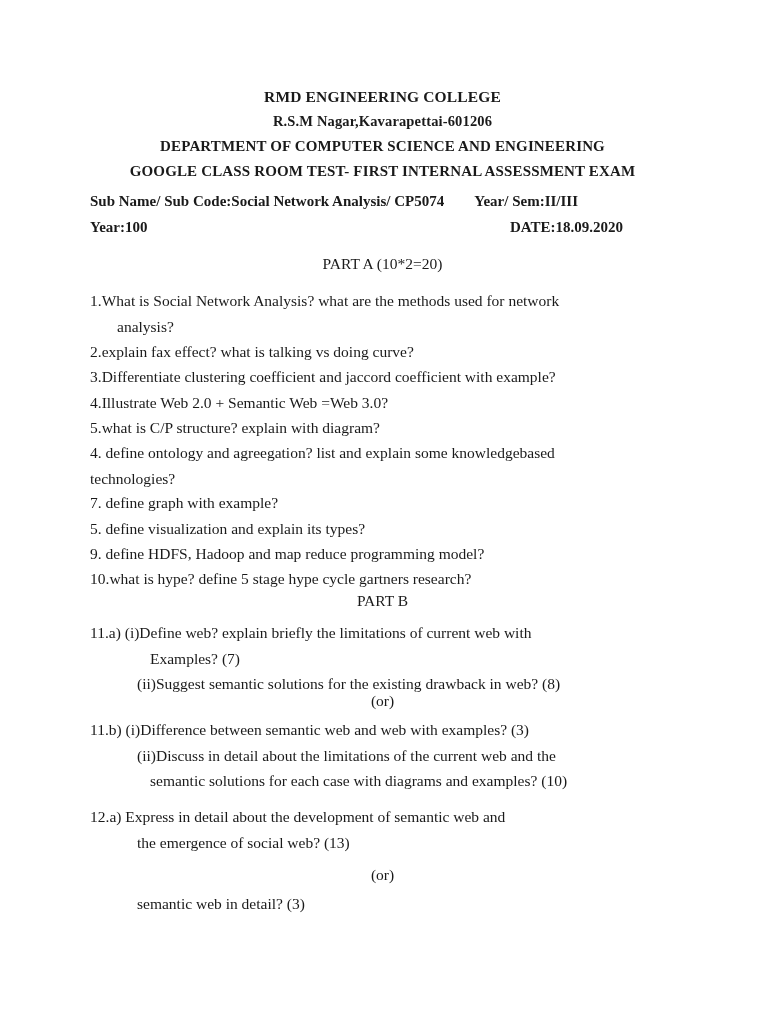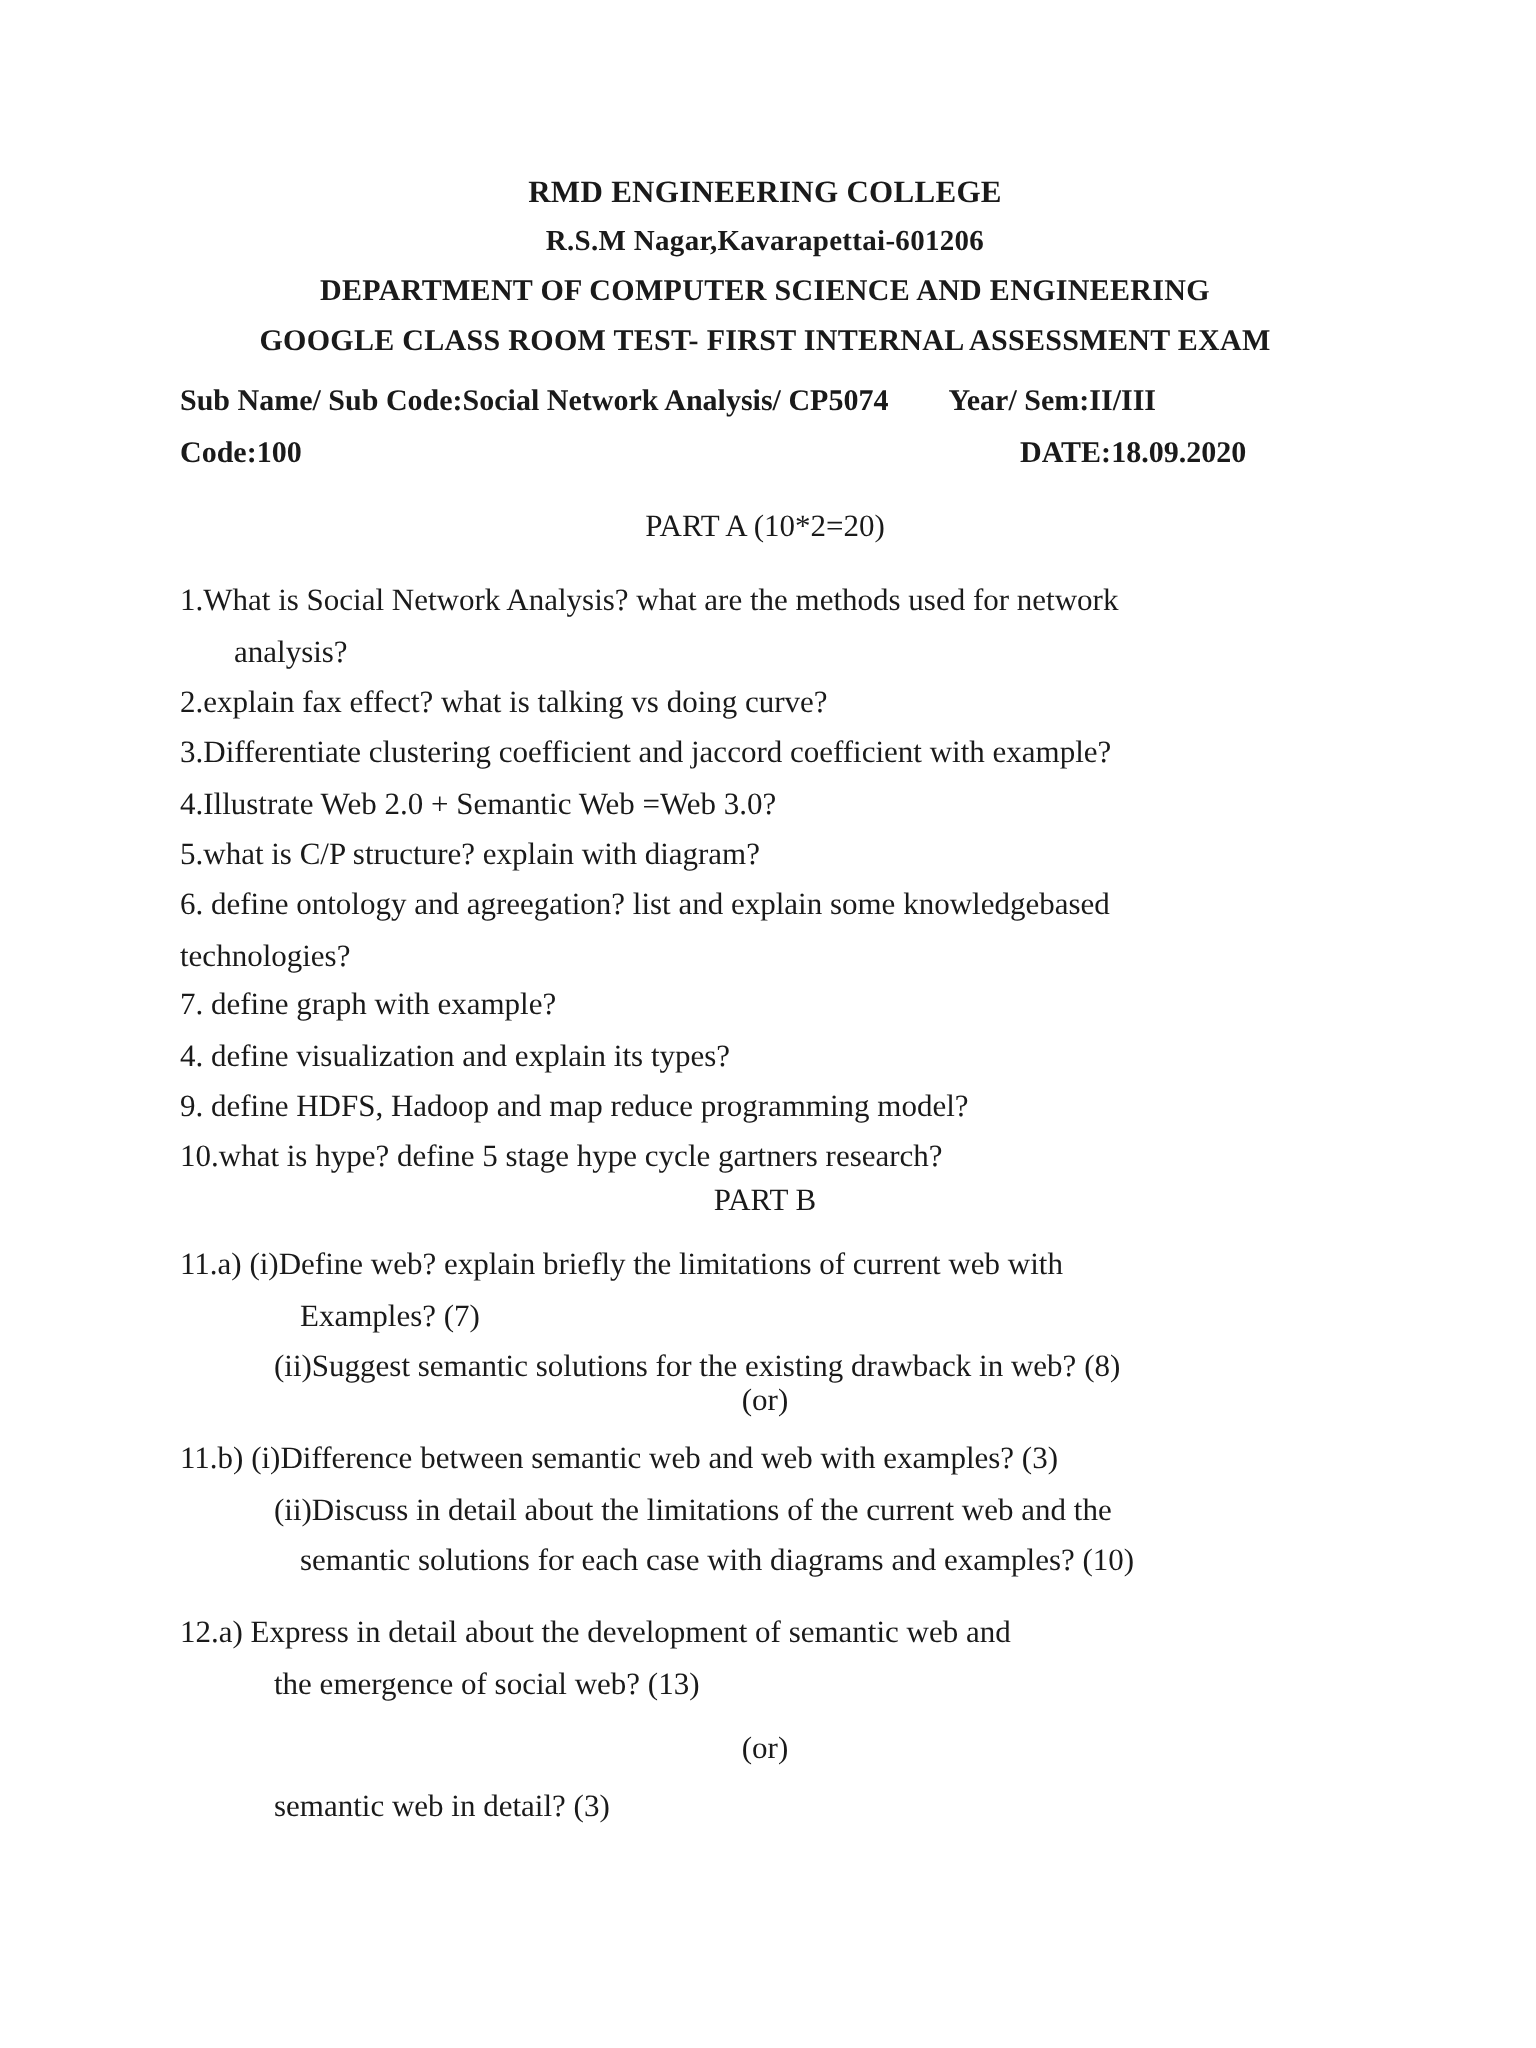--- a/index.html
+++ b/index.html
@@ -108,39 +108,39 @@
 
   <div class="hdr-block">
     <div class="hdr-line l1">RMD ENGINEERING COLLEGE</div>
     <div class="hdr-line l2">R.S.M Nagar,Kavarapettai-601206</div>
     <div class="hdr-line l3">DEPARTMENT OF COMPUTER SCIENCE AND ENGINEERING</div>
     <div class="hdr-line l4">GOOGLE CLASS ROOM TEST- FIRST INTERNAL ASSESSMENT EXAM</div>
   </div>
 
   <div class="meta row1"><b>Sub Name/ Sub Code:</b><span class="val">Social Network Analysis/ CP5074</span><span class="spacer-a"></span><b>Year/ Sem:</b><span class="val">II/III</span></div>
 
-  <div class="meta row2"><b>Code:</b><span class="val">100</span><span class="meta-right"><b>DATE:</b><span class="val">18.09.2020</span></span></div>
+  <div class="meta row2"><b>Year:</b><span class="val">100</span><span class="meta-right"><b>DATE:</b><span class="val">18.09.2020</span></span></div>
 
   <div class="section-head parta">PART A (10*2=20)</div>
 
   <div class="q" style="top:288px"><span class="ln">1.What is Social Network Analysis? what are the methods used for network</span><span class="ln ind1">analysis?</span></div>
 
   <div class="q" style="top:339px"><span class="ln">2.explain fax effect? what is talking vs doing curve?</span></div>
 
   <div class="q" style="top:364px"><span class="ln">3.Differentiate clustering coefficient and jaccord coefficient with example?</span></div>
 
   <div class="q" style="top:390px"><span class="ln">4.Illustrate Web 2.0 + Semantic Web =Web 3.0?</span></div>
 
   <div class="q" style="top:415px"><span class="ln">5.what is C/P structure? explain with diagram?</span></div>
 
-  <div class="q" style="top:440px"><span class="ln">6. define ontology and agreegation? list and explain some knowledgebased</span><span class="ln">technologies?</span></div>
+  <div class="q" style="top:440px"><span class="ln">4. define ontology and agreegation? list and explain some knowledgebased</span><span class="ln">technologies?</span></div>
 
   <div class="q" style="top:490px"><span class="ln">7. define graph with example?</span></div>
 
-  <div class="q" style="top:516px"><span class="ln">4. define visualization and explain its types?</span></div>
+  <div class="q" style="top:516px"><span class="ln">5. define visualization and explain its types?</span></div>
 
   <div class="q" style="top:541px"><span class="ln">9. define HDFS, Hadoop and map reduce programming model?</span></div>
 
   <div class="q" style="top:566px"><span class="ln">10.what is hype? define 5 stage hype cycle gartners research?</span></div>
 
   <div class="section-head partb">PART B</div>
 
   <div class="q" style="top:620px"><span class="ln">11.a) (i)Define web? explain briefly the limitations of current web with</span><span class="ln ind3">Examples? (7)</span><span class="ln ind2">(ii)Suggest semantic solutions for the existing drawback in web? (8)</span></div>
 
   <div class="or-line" style="top:688px">(or)</div>

